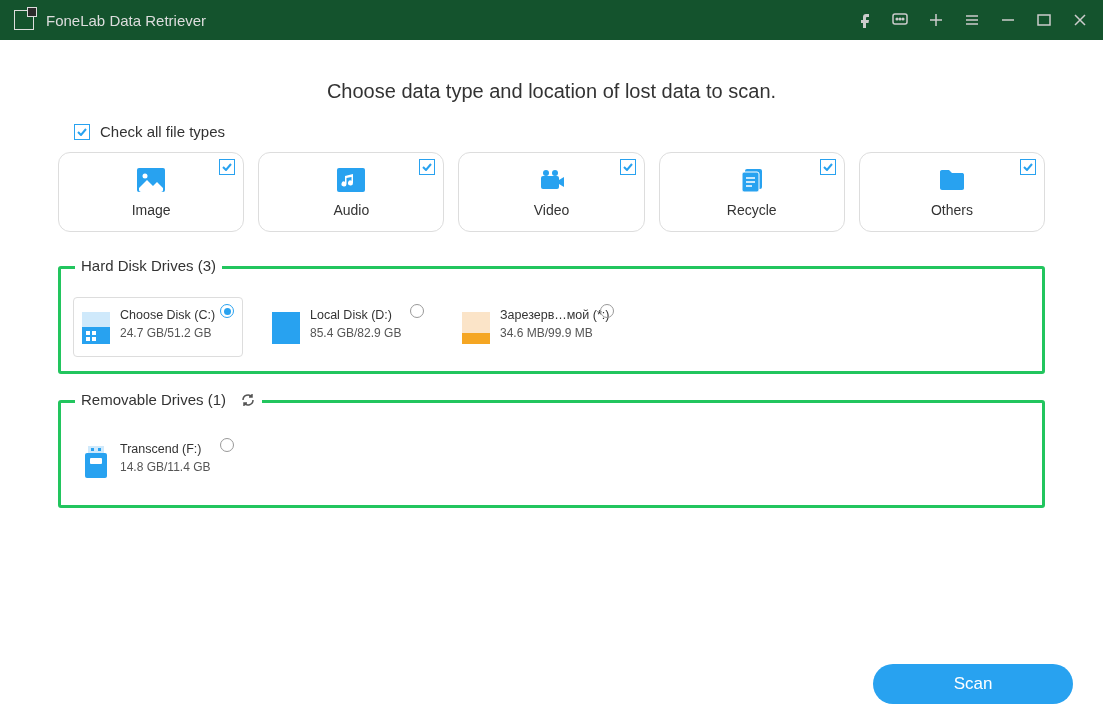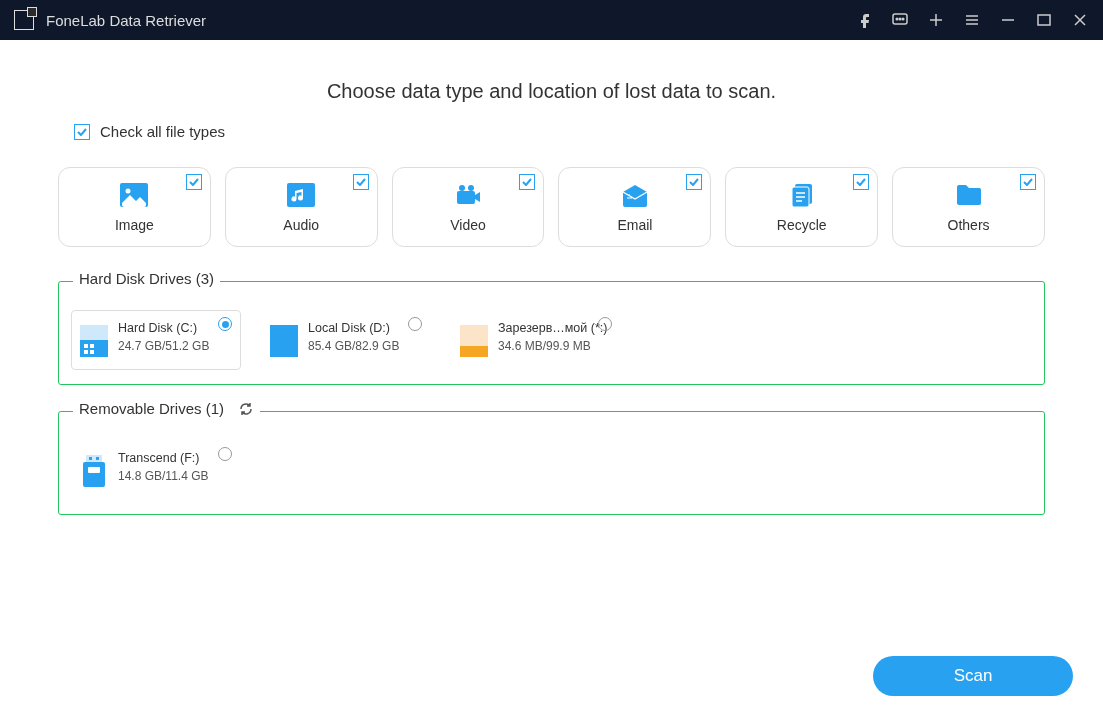--- a/index.html
+++ b/index.html
@@ -1,54 +1,54 @@
 <!DOCTYPE html>
 <html><head>
 <meta charset="utf-8">
 <style>
 *{box-sizing:border-box;margin:0;padding:0;font-family:Arial,sans-serif}
 body{background:#fff;width:1103px;height:724px;overflow:hidden}
-.titlebar{height:40px;background:#0f172a;display:flex;align-items:center;padding:0 14px;color:#ddd}
+.titlebar{height:40px;background:#14532d;display:flex;align-items:center;padding:0 14px;color:#ddd}
 .titlebar .logo{width:20px;height:20px;border:1.5px solid #ddd;position:relative;margin-right:12px}
 .titlebar .logo:after{content:"";position:absolute;width:8px;height:8px;border:1.5px solid #ddd;background:#2b2b2b;top:-4px;right:-4px}
 .titlebar .title{font-size:15px;flex:1}
 .titlebar .controls{display:flex;gap:18px;align-items:center}
 .titlebar .ctl{width:18px;height:18px;display:flex;align-items:center;justify-content:center;cursor:pointer;font-size:18px;color:#ccc;font-weight:300}
 .titlebar .ctl svg{width:16px;height:16px;stroke:#ccc;fill:none;stroke-width:1.5}
 .content{padding:40px 58px 20px}
 h1{text-align:center;font-size:20px;font-weight:400;color:#333;margin-bottom:20px}
-.checkall{display:flex;align-items:center;gap:10px;margin:0 16px 27px;font-size:15px;color:#333}
+.checkall{display:flex;align-items:center;gap:10px;margin:0 16px 12px;font-size:15px;color:#333}
 .cbx{width:16px;height:16px;border:1.5px solid #28a2f0;display:flex;align-items:center;justify-content:center;cursor:pointer}
 .cbx svg{width:10px;height:8px;stroke:#28a2f0;stroke-width:2;fill:none}
 .types{display:flex;gap:14px;margin-bottom:34px}
 .type{flex:1;height:80px;border:1px solid #ddd;border-radius:12px;position:relative;display:flex;flex-direction:column;align-items:center;justify-content:center;gap:8px;cursor:pointer}
 .type .cbx{position:absolute;top:6px;right:8px}
 .type .ico{width:28px;height:28px;display:flex;align-items:center;justify-content:center}
 .type .ico svg{width:28px;height:24px;fill:#28a2f0}
 .type .lbl{font-size:14px;color:#333}
-.section{border:1px solid #22c55e;border-radius:3px;margin-bottom:26px;position:relative;padding:28px 12px 14px}
+.section{border:3px solid #22c55e;border-radius:3px;margin-bottom:26px;position:relative;padding:28px 12px 14px}
 .section-head{position:absolute;top:-12px;left:14px;background:#fff;padding:0 6px;font-size:15px;color:#333;display:flex;align-items:center;gap:14px}
 .refresh{width:16px;height:16px;cursor:pointer}
 .refresh svg{width:16px;height:16px;stroke:#555;fill:none;stroke-width:1.5}
 .drives{display:flex;gap:20px;flex-wrap:wrap}
 .drive{width:170px;padding:10px 8px 8px;border:1px solid transparent;border-radius:4px;position:relative;display:flex;gap:10px;cursor:pointer}
 .drive.selected{border-color:#ddd}
 .radio{position:absolute;top:6px;right:8px;width:14px;height:14px;border:1.5px solid #999;border-radius:50%;display:flex;align-items:center;justify-content:center}
 .radio.on{border-color:#28a2f0}
 .radio.on:after{content:"";width:7px;height:7px;background:#28a2f0;border-radius:50%}
 .dicon{width:28px;margin-top:4px}
 .dinfo{display:flex;flex-direction:column;gap:4px;font-size:12px;color:#555}
 .dname{font-size:12.5px;color:#333}
 .bottom{display:flex;gap:20px}
 .recycle{width:170px;padding:10px 8px;position:relative;display:flex;gap:10px;cursor:pointer}
 .recycle .radio{top:0;right:8px}
 .bin{width:28px;height:32px}
 .bin svg{width:28px;height:32px;fill:#28a2f0}
 .binlbl{font-size:13px;color:#333;align-self:center}
-.footer{position:absolute;bottom:28px;right:30px}
+.footer{position:absolute;bottom:20px;right:30px}
 .scan{width:200px;height:40px;background:#28a2f0;border:none;border-radius:20px;color:#fff;font-size:17px;cursor:pointer}
 </style>
 </head>
 <body>
 
 <div class="titlebar">
   <div class="logo"></div>
   <div class="title">FoneLab Data Retriever</div>
   <div class="controls">
     <div class="ctl">
@@ -142,34 +142,20 @@
         </div>
       <div class="ico">
           <svg viewBox="0 0 28 24">
             <circle cx="8" cy="5" r="3" fill="#28a2f0"></circle>
             <circle cx="17" cy="5" r="3" fill="#28a2f0"></circle>
             <rect x="3" y="8" width="18" height="13" rx="2"></rect>
             <path d="M21 12l5-3v10l-5-3z"></path>
           </svg>
         </div>
       <div class="lbl">Video</div>
-    </div>
-    <div class="type">
-      <div class="cbx">
-          <svg viewBox="0 0 10 8">
-            <path d="M1 4l3 3 5-6"></path>
-          </svg>
-        </div>
-      <div class="ico">
-          <svg viewBox="0 0 28 24">
-            <path d="M2 9l12-7 12 7v13c0 1-.5 2-2 2H4c-1 0-2-1-2-2z"></path>
-            <path d="M2 9l12 7 12-7M6 12h3M6 15h5" stroke="#fff" stroke-width="1.2" fill="none"></path>
-          </svg>
-        </div>
-      <div class="lbl">Email</div>
     </div>
     <div class="type">
       <div class="cbx">
           <svg viewBox="0 0 10 8">
             <path d="M1 4l3 3 5-6"></path>
           </svg>
         </div>
       <div class="ico">
           <svg viewBox="0 0 28 24">
             <rect x="7" y="1" width="17" height="20" rx="2"></rect>
@@ -203,21 +189,21 @@
               <rect y="0" width="28" height="15" fill="#cfe9fb"></rect>
               <rect y="15" width="28" height="17" fill="#28a2f0"></rect>
               <g fill="#fff">
                 <rect x="4" y="19" width="4" height="4"></rect>
                 <rect x="10" y="19" width="4" height="4"></rect>
                 <rect x="4" y="25" width="4" height="4"></rect>
                 <rect x="10" y="25" width="4" height="4"></rect>
               </g>
             </svg></div>
         <div class="dinfo">
-          <div class="dname">Hard Disk (C:)</div>
+          <div class="dname">Choose Disk (C:)</div>
           <div>24.7 GB/51.2 GB</div>
         </div>
       </div>
       <div class="drive">
         <div class="radio"></div>
         <div class="dicon"><svg width="28" height="32">
               <rect width="28" height="32" fill="#28a2f0"></rect>
             </svg></div>
         <div class="dinfo">
           <div class="dname">Local Disk (D:)</div>

